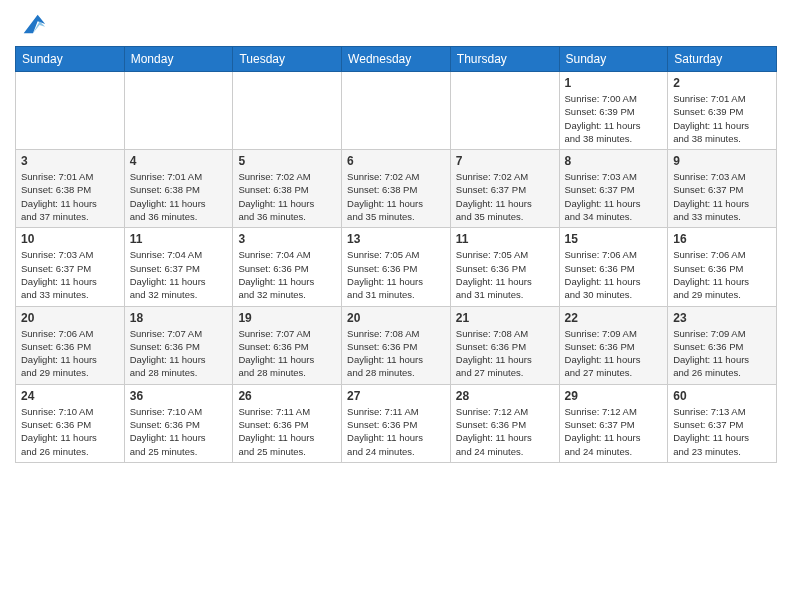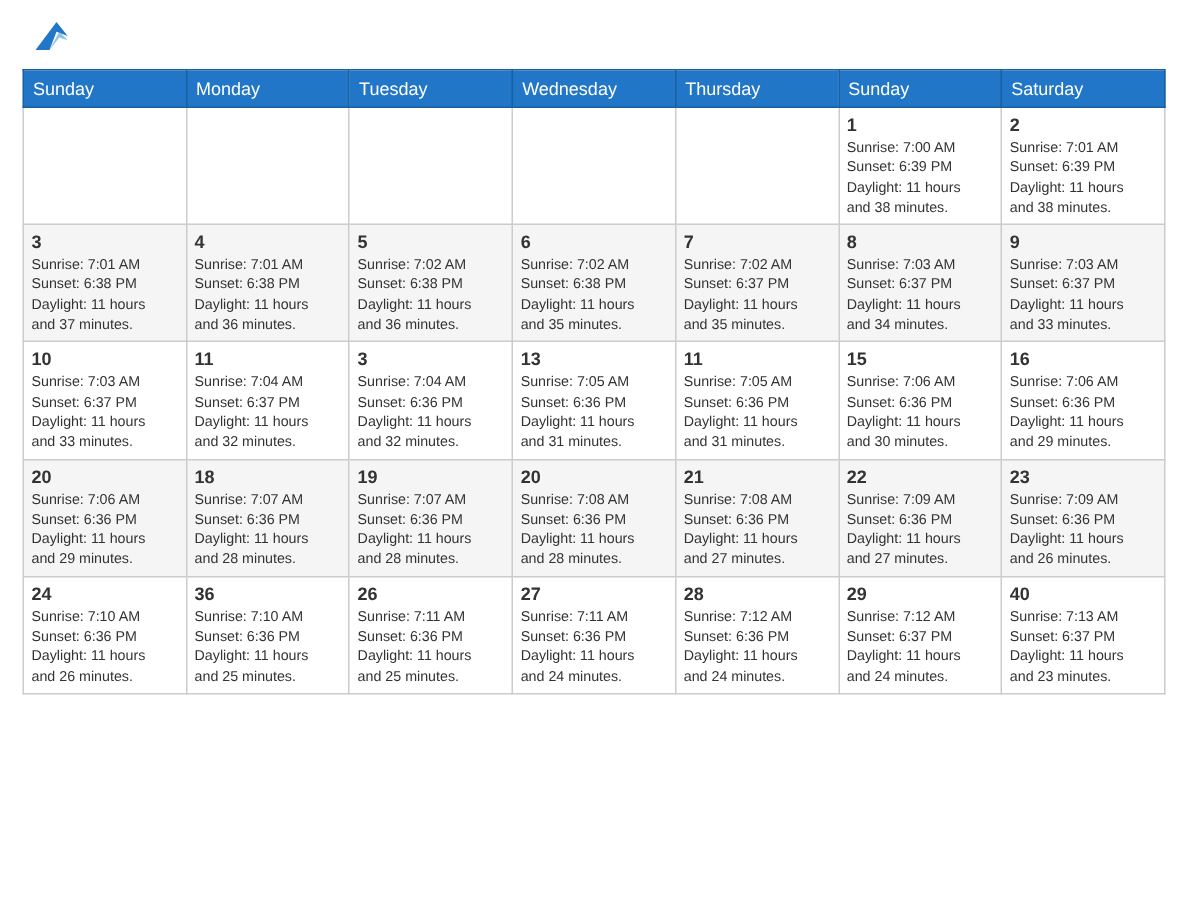--- a/index.html
+++ b/index.html
@@ -265,19 +265,19 @@
           </td>
           <td>
             <span class="day-number">28</span>
             <div class="day-info">Sunrise: 7:12 AM<br>Sunset: 6:36 PM<br>Daylight: 11 hours<br>and 24 minutes.</div>
           </td>
           <td>
             <span class="day-number">29</span>
             <div class="day-info">Sunrise: 7:12 AM<br>Sunset: 6:37 PM<br>Daylight: 11 hours<br>and 24 minutes.</div>
           </td>
           <td>
-            <span class="day-number">40</span>
+            <span class="day-number">60</span>
             <div class="day-info">Sunrise: 7:13 AM<br>Sunset: 6:37 PM<br>Daylight: 11 hours<br>and 23 minutes.</div>
           </td>
         </tr>
       </tbody>
   </table>
 </div>
 
 </body></html>

